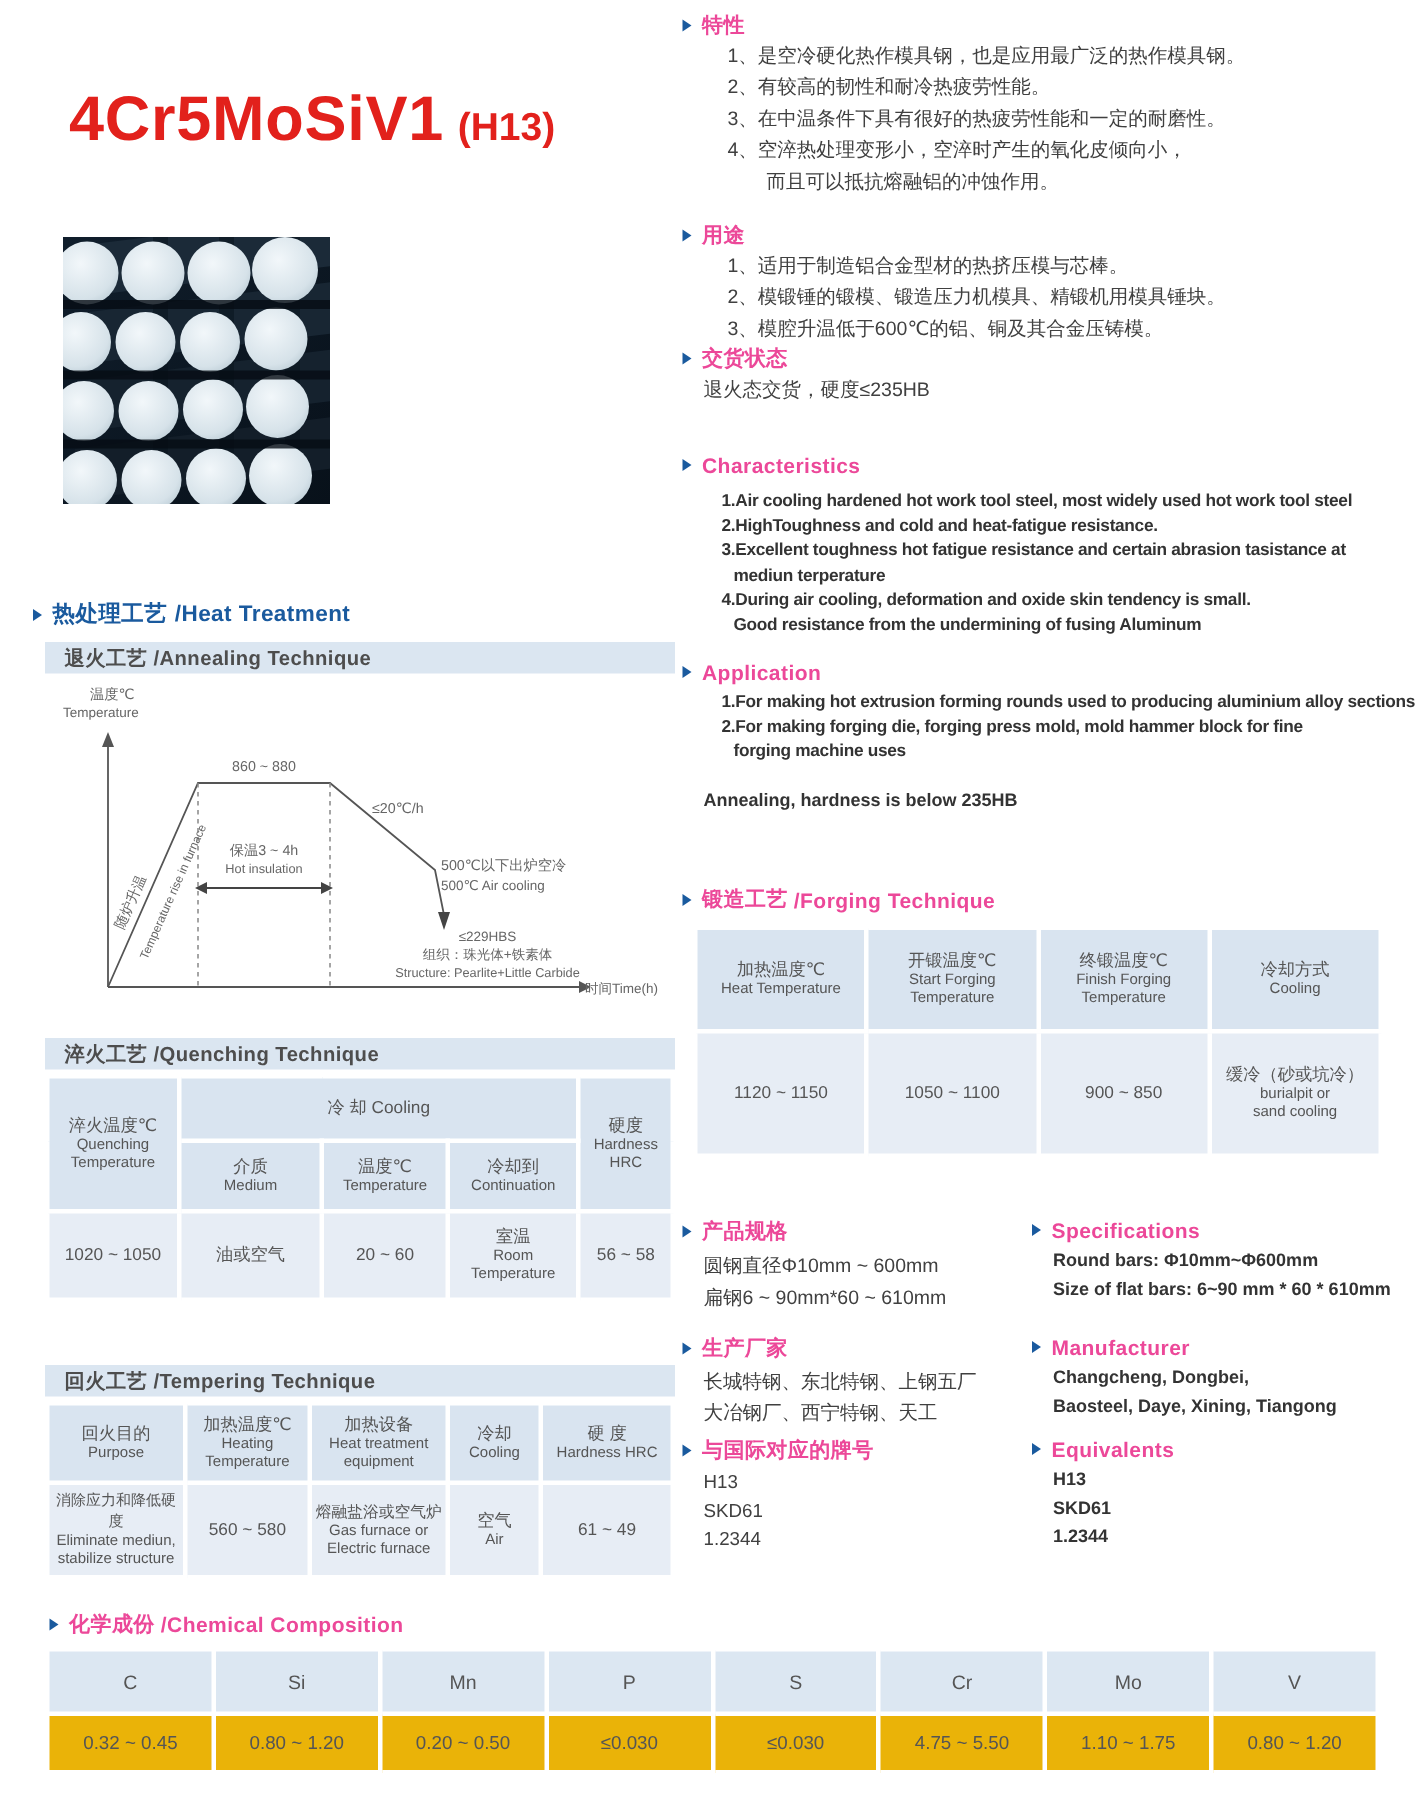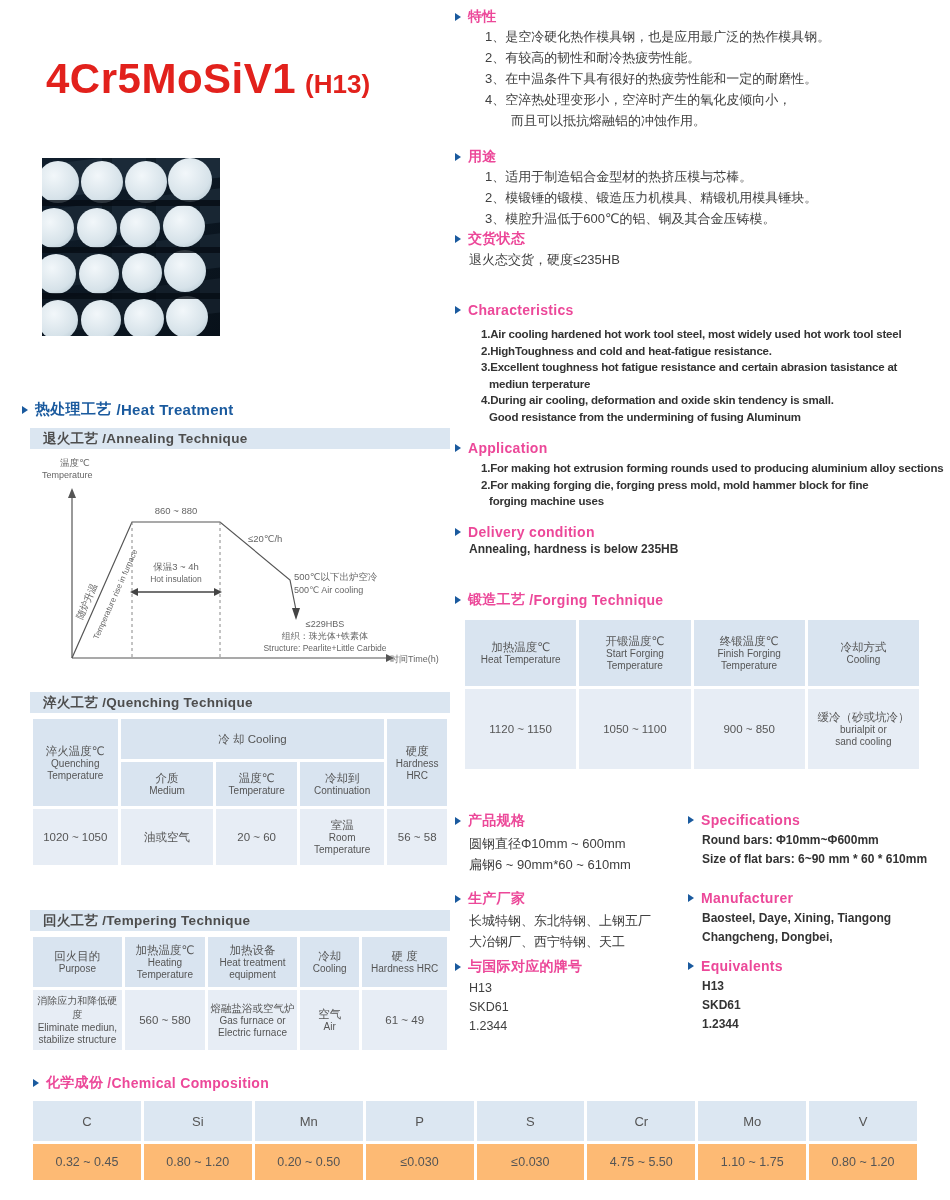--- a/index.html
+++ b/index.html
@@ -27,21 +27,21 @@
   table.tbl td{border:3px solid #ffffff;text-align:center;vertical-align:middle;padding:4px 2px;}
   td.hd{background:#d9e4f0;color:#555;}
   td.bd{background:#e7edf5;color:#555;}
   .c-cn{display:block;font-size:11.5px;line-height:14px;}
   .c-en{display:block;font-size:10px;line-height:12px;}
   .c-val{display:block;font-size:11.5px;line-height:14px;}
   
   table.chem{border-collapse:collapse;width:100%;table-layout:fixed;}
   table.chem td{border:3px solid #fff;text-align:center;color:#555;}
   table.chem .sym{background:#dce7f2;font-size:13px;height:38px;}
-  table.chem .val{background:#fdba74;font-size:12.5px;height:34px;}
+  table.chem .val{background:#eab308;font-size:12.5px;height:34px;}
   
   .title-wrap{display:flex;align-items:flex-end;gap:9px;color:#e2211c;}
   .title-main{font-size:42px;font-weight:bold;letter-spacing:.5px;line-height:1;}
   .title-suffix{font-size:26px;font-weight:bold;line-height:1.15;}
   
   .sub-lines{margin-top:3px;}
   svg text{fill:#666;}
 </style>
 </head>
 <body>
@@ -153,24 +153,20 @@
     <span class="h-blue">Application</span>
   </div>
   <div class="en-list" style="margin-top:4px;">
     <div class="ln">1.For making hot extrusion forming rounds used to producing aluminium alloy sections</div>
     <div class="ln">2.For making forging die, forging press mold, mold hammer block for fine</div>
     <div class="cont">forging machine uses</div>
   </div>
 </div>
 
 <div class="abs" style="left:455px;top:524px;width:492px;">
-  <div class="sec-head">
-    <span class="tri"></span>
-    <span class="h-blue">Delivery condition</span>
-  </div>
   <div class="plain-en" style="margin-top:2px;">Annealing, hardness is below 235HB</div>
 </div>
 
 <div class="abs" style="left:455px;top:591px;width:492px;">
   <div class="sec-head">
     <span class="tri"></span>
     <span class="h-blue">锻造工艺</span>
     <span class="h-blue" style="margin-left:-3px;">/Forging Technique</span>
   </div>
 </div>
@@ -245,22 +241,22 @@
     <div>长城特钢、东北特钢、上钢五厂</div>
     <div>大冶钢厂、西宁特钢、天工</div>
   </div>
 </div>
 <div class="abs" style="left:688px;top:890px;width:260px;">
   <div class="sec-head">
       <span class="tri"></span>
     <span class="h-blue">Manufacturer</span>
     </div>
   <div class="sub-lines plain-en" style="line-height:19px;">
+    <div>Changcheng, Dongbei,</div>
     <div>Baosteel, Daye, Xining, Tiangong</div>
-    <div>Changcheng, Dongbei,</div>
   </div>
 </div>
 
 <div class="abs" style="left:455px;top:958px;width:230px;">
   <div class="sec-head">
       <span class="tri"></span>
     <span class="h-blue">与国际对应的牌号</span>
     </div>
   <div class="sub-lines plain-cjk" style="line-height:19px;font-size:12.5px;">
     <div>H13</div>

